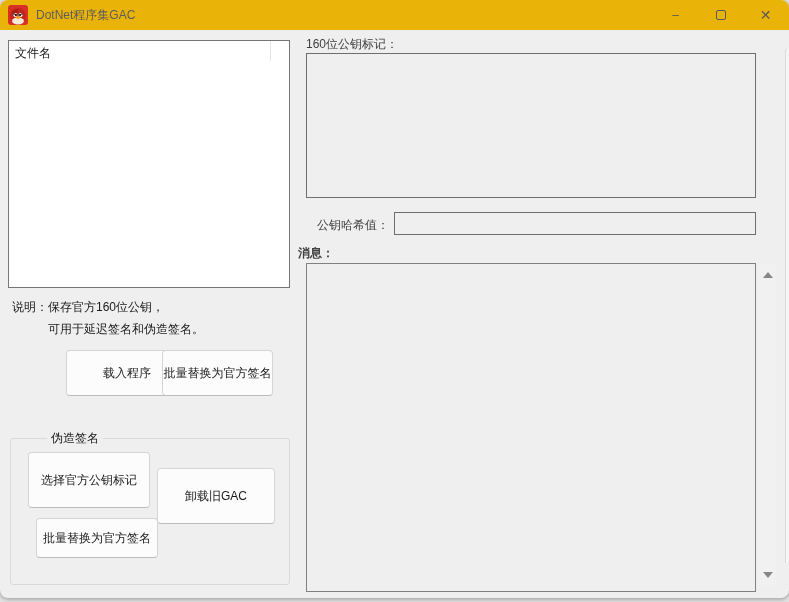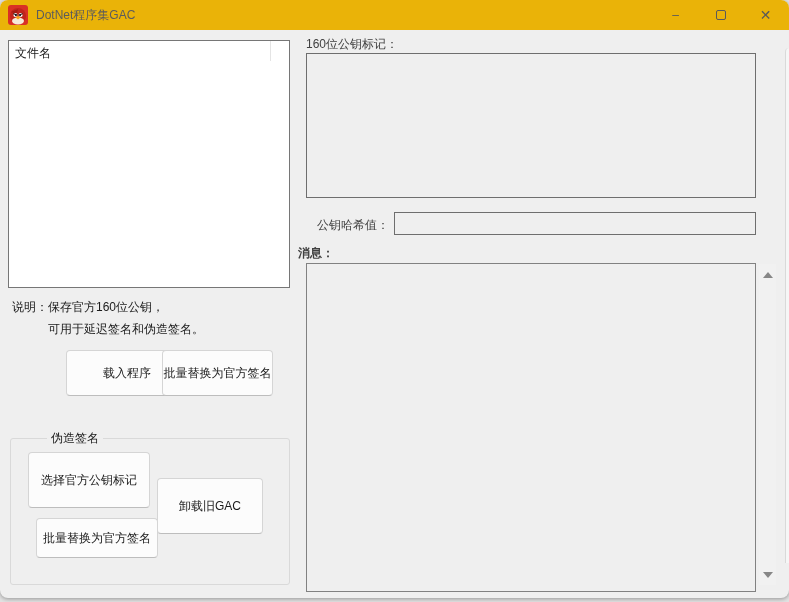--- a/index.html
+++ b/index.html
@@ -65,21 +65,21 @@
     border-bottom-color:#bdbdbd;
     border-radius:4px;
     font-family:inherit;
     font-size:12px; color:#1a1a1a;
     display:flex; align-items:center; justify-content:center;
     cursor:default;
   }
   .btn-load      { left:27px;  top:350px; width:122px; height:46px;margin-left:39px; }
   .btn-savetok   { left:162px; top:350px; width:111px; height:46px; }
   .btn-seltok    { left:28px;  top:452px; width:122px; height:56px; }
-  .btn-ungac     { left:157px; top:478px; width:106px; height:56px; }
+  .btn-ungac     { left:157px; top:468px; width:118px; height:56px; }
   .btn-batch     { left:36px;  top:518px; width:122px; height:40px; }
   .btn-addgac    { left:157px; top:518px; width:118px; height:56px; }
 
   .groupbox {
     position:absolute; left:10px; top:438px; width:280px; height:147px;
     border:1px solid #d9d9d9; border-radius:3px;
   }
   .groupbox-label {
     position:absolute; left:8px; top:-9px; background:#efefef;
     padding:0 4px; font-size:12px; color:#1a1a1a;margin-left:28px;

